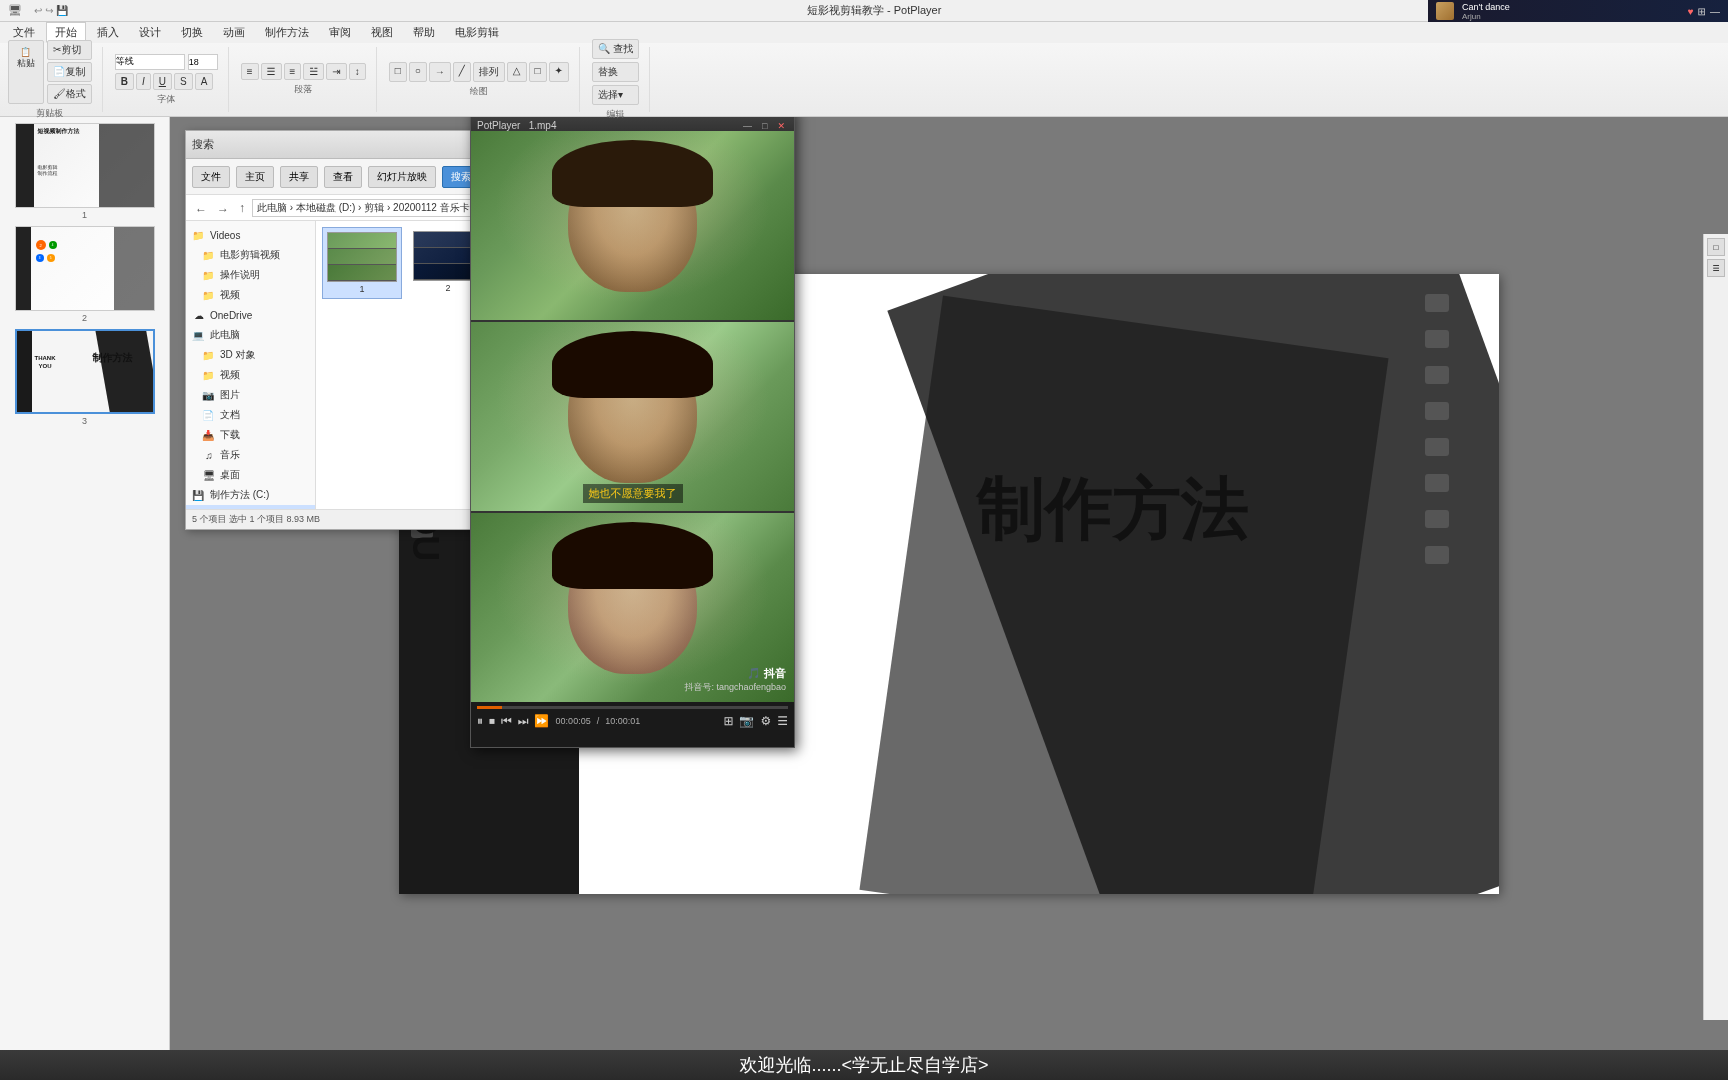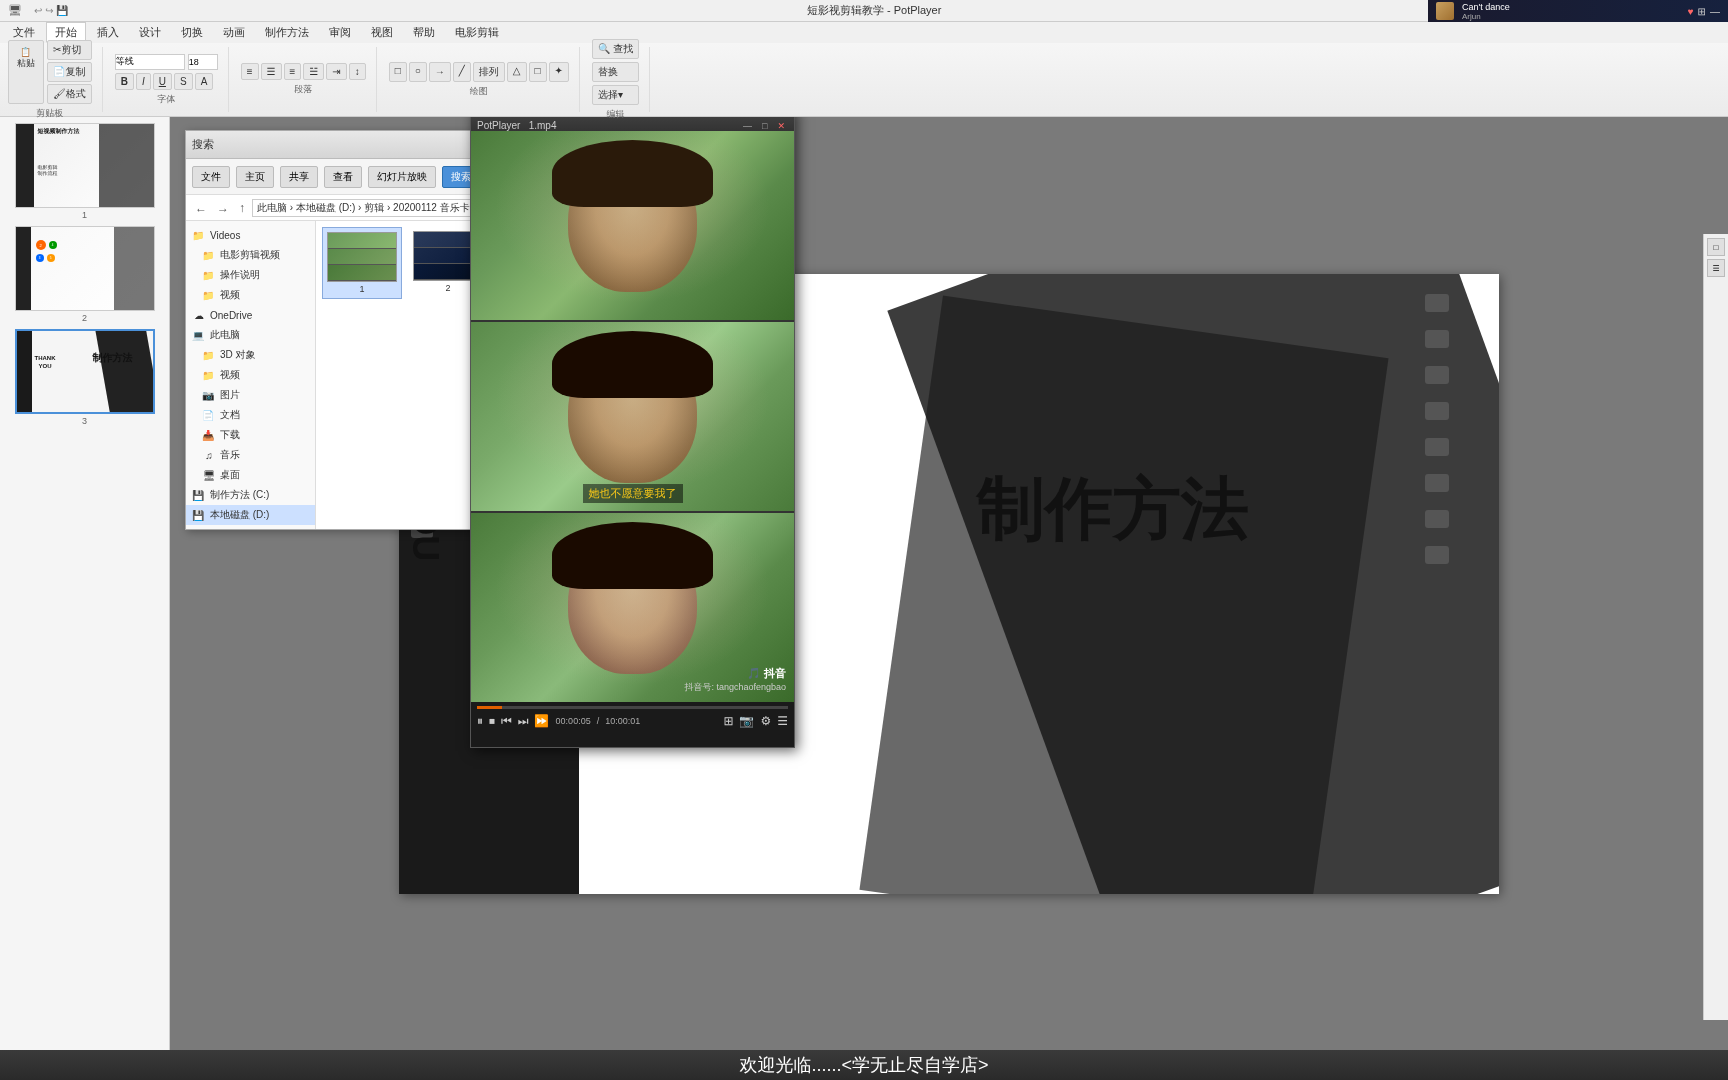--- a/index.html
+++ b/index.html
@@ -923,20 +923,23 @@
             <div class="thumb-content">
               <div class="thumb-row" style="background:linear-gradient(135deg,#222,#111);"></div>
               <div class="thumb-row" style="background:linear-gradient(135deg,#1a1a1a,#0a0a0a);"></div>
               <div class="thumb-row" style="background:linear-gradient(135deg,#111,#060606);"></div>
             </div>
           </div>
           <div class="fe-file-name">3</div>
         </div>
       </div>
     </div>
+  </div>
+  <div id="fe-statusbar">
+    <span>5 个项目  选中 1 个项目  8.93 MB</span>
   </div>
 </div>
 
 <div id="potplayer">
   <div id="pp-titlebar">
     <div class="pp-title">
       <span>PotPlayer</span>
       &nbsp;
       <span>1.mp4</span>
     </div>

